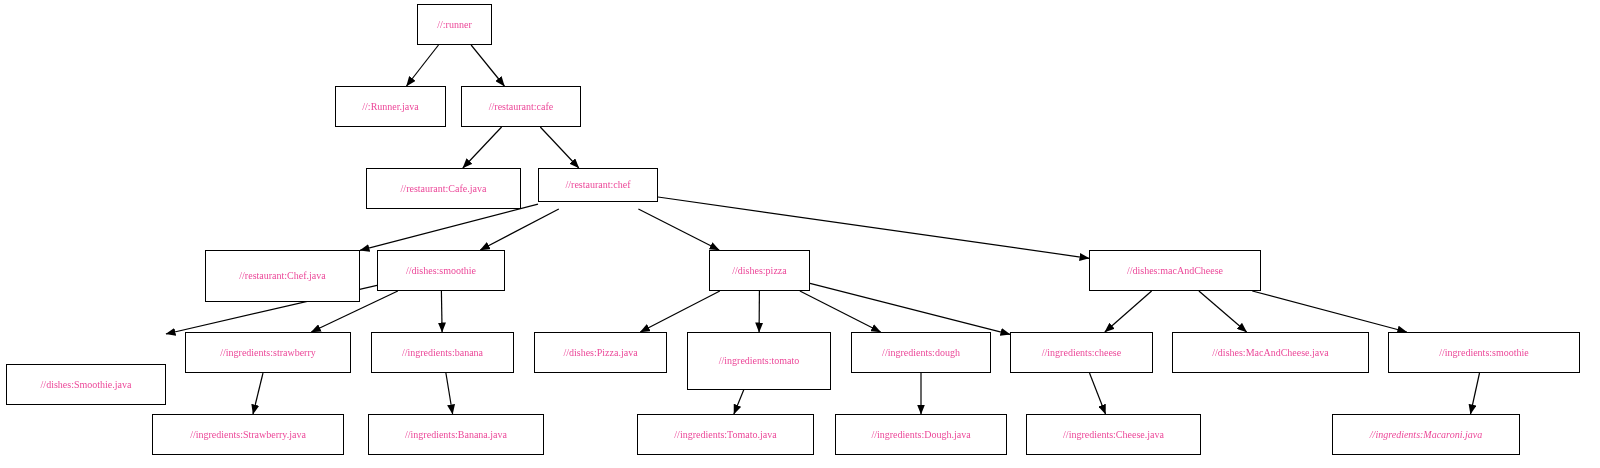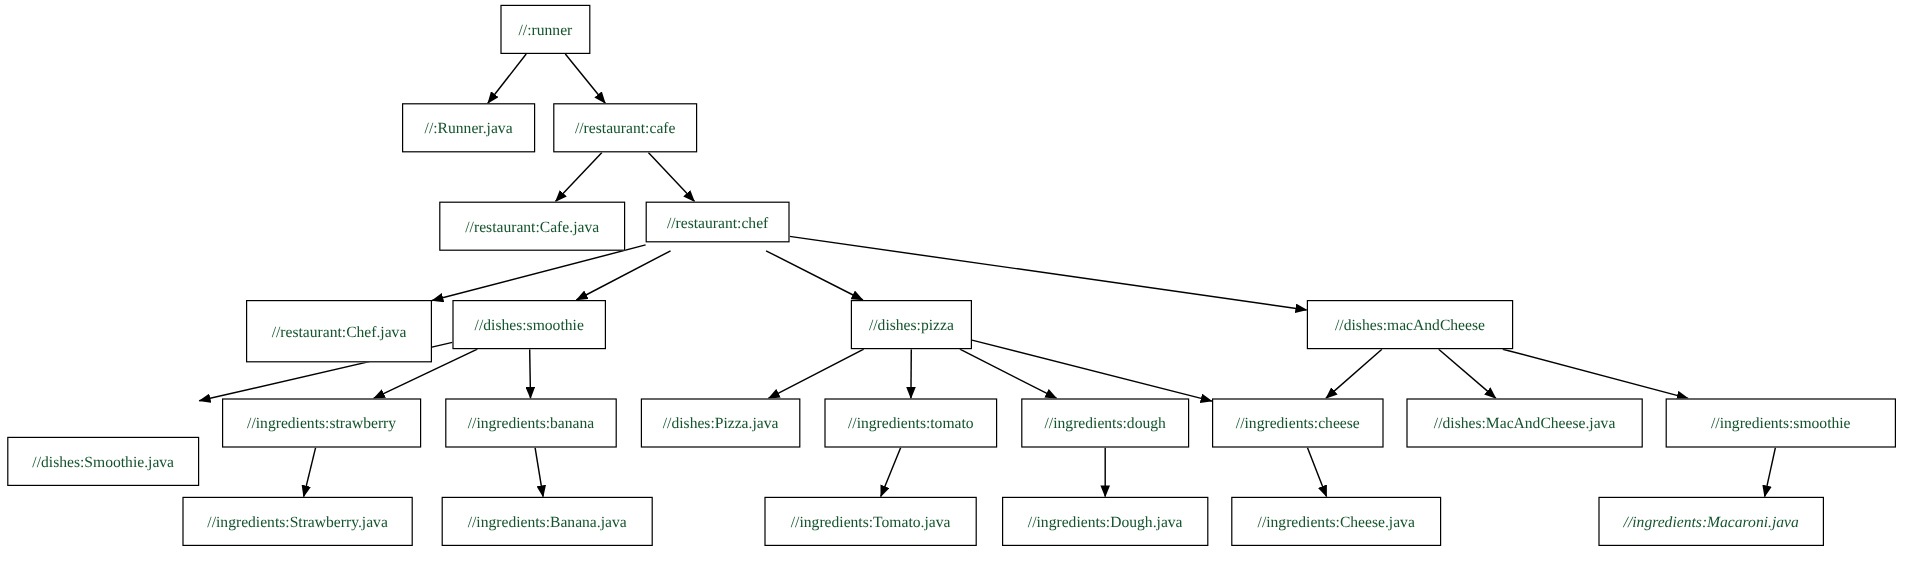--- a/index.html
+++ b/index.html
@@ -29,22 +29,22 @@
     border: 1px solid #000000;
     background: #ffffff;
     display: flex;
     align-items: center;
     justify-content: center;
     white-space: nowrap;
     z-index: 2;
   }
   .node-label {
     font-family: "Liberation Serif", "DejaVu Serif", serif;
-    font-size: 13px;
-    color: #14532d;
+    font-size: 10px;
+    color: #ec4899;
     line-height: 1;
     padding: 0 8px;
   }
 </style>
 </head>
 <body>
 
 <div id="graph-canvas" style="width: 1600px; height: 468px; background: rgb(255, 255, 255);">
   <svg id="edge-layer" viewBox="0 0 1600 468" xmlns="http://www.w3.org/2000/svg">
     <defs>
@@ -112,21 +112,21 @@
       </div>
       <div class="graph-node" style="left: 185px; top: 332px; width: 166px; height: 41px; background: rgb(255, 255, 255); border-color: rgb(0, 0, 0);">
         <span class="node-label">//ingredients:strawberry</span>
       </div>
       <div class="graph-node" style="left: 371px; top: 332px; width: 143px; height: 41px; background: rgb(255, 255, 255); border-color: rgb(0, 0, 0); justify-content: center;">
         <span class="node-label">//ingredients:banana</span>
       </div>
       <div class="graph-node" style="left: 534px; top: 332px; width: 133px; height: 41px; background: rgb(255, 255, 255); border-color: rgb(0, 0, 0);">
         <span class="node-label">//dishes:Pizza.java</span>
       </div>
-      <div class="graph-node" style="left: 687px; top: 332px; width: 144px; height: 41px; background: rgb(255, 255, 255); border-color: rgb(0, 0, 0);">
+      <div class="graph-node" style="left: 687px; top: 332px; width: 144px; height: 58px; background: rgb(255, 255, 255); border-color: rgb(0, 0, 0);">
         <span class="node-label">//ingredients:tomato</span>
       </div>
       <div class="graph-node" style="left: 851px; top: 332px; width: 140px; height: 41px; background: rgb(255, 255, 255); border-color: rgb(0, 0, 0);">
         <span class="node-label">//ingredients:dough</span>
       </div>
       <div class="graph-node" style="left: 1010px; top: 332px; width: 143px; height: 41px; background: rgb(255, 255, 255); border-color: rgb(0, 0, 0);">
         <span class="node-label">//ingredients:cheese</span>
       </div>
       <div class="graph-node" style="left: 1172px; top: 332px; width: 197px; height: 41px; background: rgb(255, 255, 255); border-color: rgb(0, 0, 0);">
         <span class="node-label">//dishes:MacAndCheese.java</span>

